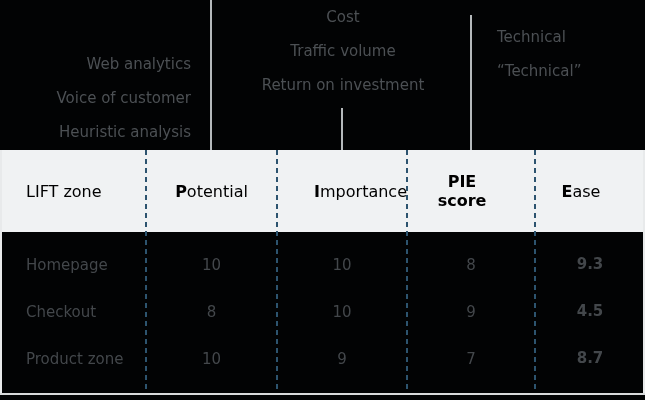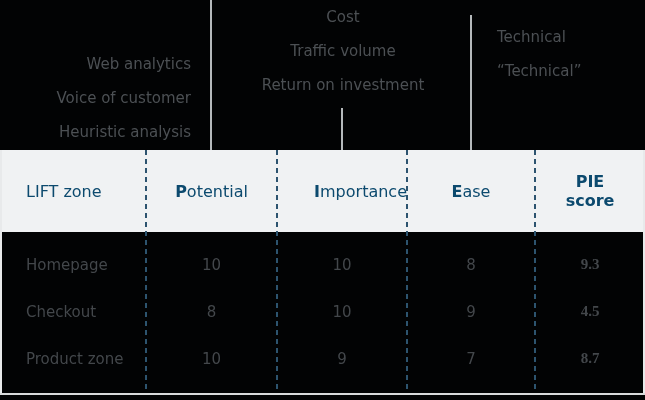--- a/index.html
+++ b/index.html
@@ -27,21 +27,21 @@
   .connector{position:absolute;width:2px;background:#b5b9bb;}
   .connector-potential{left:210px;top:0;height:166px;}
   .connector-importance{left:341px;top:108px;height:60px;}
   .connector-ease{left:470px;top:15px;height:151px;}
 
   
   .thead{
     position:absolute;left:0;top:150px;width:645px;height:82px;
     background:#f0f2f3;
     display:flex;align-items:center;
-    color:#0c4a6e;font-size:16px;
+    color:#000000;font-size:16px;
   }
   .hcell{flex:0 0 auto;text-align:center;}
   .hcell span{display:block;width:100%;}
   .c-zone{width:146px;text-align:left;box-sizing:border-box;padding-left:26px;}
   .c-potential{width:131px;}
   .c-importance{width:130px;text-align:right;}
   .c-ease{width:128px;}
   .c-pie{width:110px;font-weight:bold;line-height:19px;}
   .c-pie span{width:52px;margin:0 auto;}
   .flb::first-letter{font-weight:bold;}
@@ -51,21 +51,21 @@
     position:absolute;top:150px;height:243px;width:2px;
     background:repeating-linear-gradient(to bottom,#2d546f 0 5px,transparent 5px 9px);
   }
   .vsep1{left:145px;} .vsep2{left:276px;} .vsep3{left:406px;} .vsep4{left:534px;}
 
   
   .tbody{position:absolute;left:0;top:241px;width:614px;}
   .trow{display:flex;height:47px;align-items:center;font-size:15px;color:#43474b;}
   .dcell{flex:0 0 auto;text-align:center;}
   .dcell.c-zone{text-align:left;}
-  .dcell.c-pie{font-weight:bold;font-family:Liberation Serif, serif;}
+  .dcell.c-pie{font-weight:bold;}
 
   
   .edge{position:absolute;top:150px;height:245px;width:2px;background:#e8eaeb;}
   .edge-left{left:0;} .edge-right{left:643px;}
   .bottom-rule{position:absolute;left:0;top:393px;width:645px;height:2px;background:#d8dadb;}
 </style>
 </head>
 <body>
 
 <div class="canvas">
@@ -92,25 +92,25 @@
   <div class="thead">
     <div class="hcell c-zone">
       <span>LIFT zone</span>
     </div>
     <div class="hcell c-potential">
       <span class="flb">Potential</span>
     </div>
     <div class="hcell c-importance">
       <span class="flb">Importance</span>
     </div>
+    <div class="hcell c-pie">
+      <span>PIE score</span>
+    </div>
     <div class="hcell c-ease">
       <span class="flb">Ease</span>
-    </div>
-    <div class="hcell c-pie">
-      <span>PIE score</span>
     </div>
   </div>
 
   <div class="vsep vsep1"></div>
   <div class="vsep vsep2"></div>
   <div class="vsep vsep3"></div>
   <div class="vsep vsep4"></div>
 
   <div class="tbody">
     <div class="trow">

